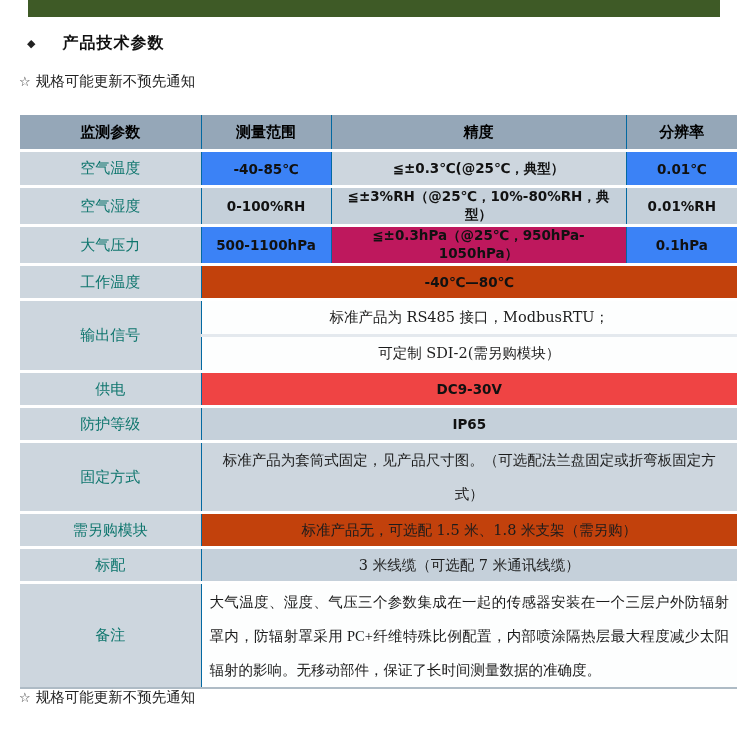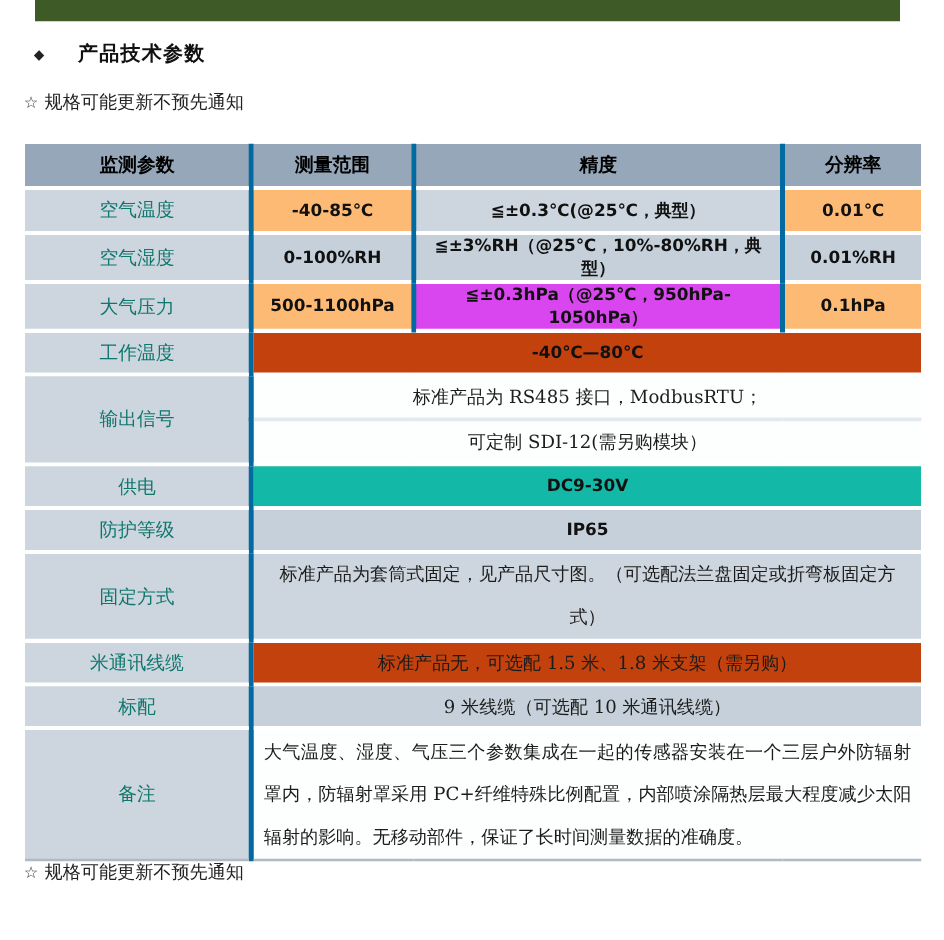--- a/index.html
+++ b/index.html
@@ -32,48 +32,48 @@
   }
   .note-top{top:72px;}
   .note-bottom{top:688px;}
   .note-star{font-size:13px;margin-right:5px;color:#333;}
   .spec-table{
     position:absolute;left:20px;top:115px;width:717px;
     border-collapse:collapse;table-layout:fixed;
     border-bottom:2px solid #aebbc5;
   }
   .spec-table td,.spec-table th{
-    border-right:4px solid #0369a1;
+    border-right:1px solid #0369a1;
     border-bottom:3px solid #ffffff;
     text-align:center;vertical-align:middle;
     padding:0 4px;overflow:hidden;
   }
   .spec-table td:last-child,.spec-table th:last-child{border-right:none;}
-  .spec-table tr:last-child td{border-bottom:none;}
+  .spec-table tr:last-child td{border-bottom:none;font-family:Liberation Serif, serif;}
   th.hdr{
     background:#95a7b8;color:#000;font-weight:bold;font-size:15px;
     height:34px;
     font-family:"DejaVu Sans","Liberation Sans",sans-serif;
   }
   td.lbl{
     background:#cdd6de;font-size:15px;color:#0f766e;
   }
   .h35{height:32px;}
   .h36{height:33px;}
   .v{
     font-family:"DejaVu Sans","Liberation Sans",sans-serif;
     font-weight:600;font-size:13.5px;color:#111;
   }
   .txt{font-size:14.5px;color:#1c1c1c;}
-  .bg-pale{background:#fdba74;}
+  .bg-pale{background:#3b82f6;}
   .bg-light{background:#cdd6de;}
   .bg-med{background:#c5d0da;}
-  .bg-dark{background:#d946ef;}
+  .bg-dark{background:#be185d;}
   .bg-soft{background:#c2410c;}
-  .bg-softer{background:#14b8a6;}
+  .bg-softer{background:#ef4444;}
   .bg-white{background:#fdfefe;}
   td.sub-top{border-bottom:3px solid #e4e9ee;}
   td.wrap2{line-height:34px;padding:0 8px;}
   td.remark{
     text-align:justify;line-height:34px;padding:1px 8px 0 8px;
     vertical-align:middle;
   }
 </style>
 </head>
 <body>
@@ -129,46 +129,46 @@
   <tr>
     <td class="lbl h35">工作温度</td>
     <td class="v bg-soft" colspan="3">-40℃—80℃</td>
   </tr>
 
   <tr>
     <td class="lbl" rowspan="2">输出信号</td>
     <td class="txt bg-white sub-top h36" colspan="3">标准产品为 RS485 接口，ModbusRTU；</td>
   </tr>
   <tr>
-    <td class="txt bg-white h36" colspan="3">可定制 SDI-12(需另购模块）</td>
+    <td class="txt bg-white h36" colspan="3">可定制 SDI-2(需另购模块）</td>
   </tr>
 
   <tr>
     <td class="lbl h35">供电</td>
     <td class="v bg-softer" colspan="3">DC9-30V</td>
   </tr>
 
   <tr>
     <td class="lbl h35">防护等级</td>
     <td class="v bg-med" colspan="3">IP65</td>
   </tr>
 
   <tr>
     <td class="lbl" style="height:64px">固定方式</td>
     <td class="txt bg-light wrap2" colspan="3">标准产品为套筒式固定，见产品尺寸图。（可选配法兰盘固定或折弯板固定方式）</td>
   </tr>
 
   <tr>
-    <td class="lbl h35">米通讯线缆</td>
+    <td class="lbl h35">需另购模块</td>
     <td class="txt bg-soft" colspan="3">标准产品无，可选配 1.5 米、1.8 米支架（需另购）</td>
   </tr>
 
   <tr>
     <td class="lbl h35">标配</td>
-    <td class="txt bg-med" colspan="3">9 米线缆（可选配 10 米通讯线缆）</td>
+    <td class="txt bg-med" colspan="3">3 米线缆（可选配 7 米通讯线缆）</td>
   </tr>
 
   <tr>
     <td class="lbl" style="height:97px">备注</td>
     <td class="txt bg-white remark" colspan="3">大气温度、湿度、气压三个参数集成在一起的传感器安装在一个三层户外防辐射罩内，防辐射罩采用 PC+纤维特殊比例配置，内部喷涂隔热层最大程度减少太阳辐射的影响。无移动部件，保证了长时间测量数据的准确度。</td>
   </tr>
 </tbody>
   </table>
 
 <div class="note-line note-bottom">

